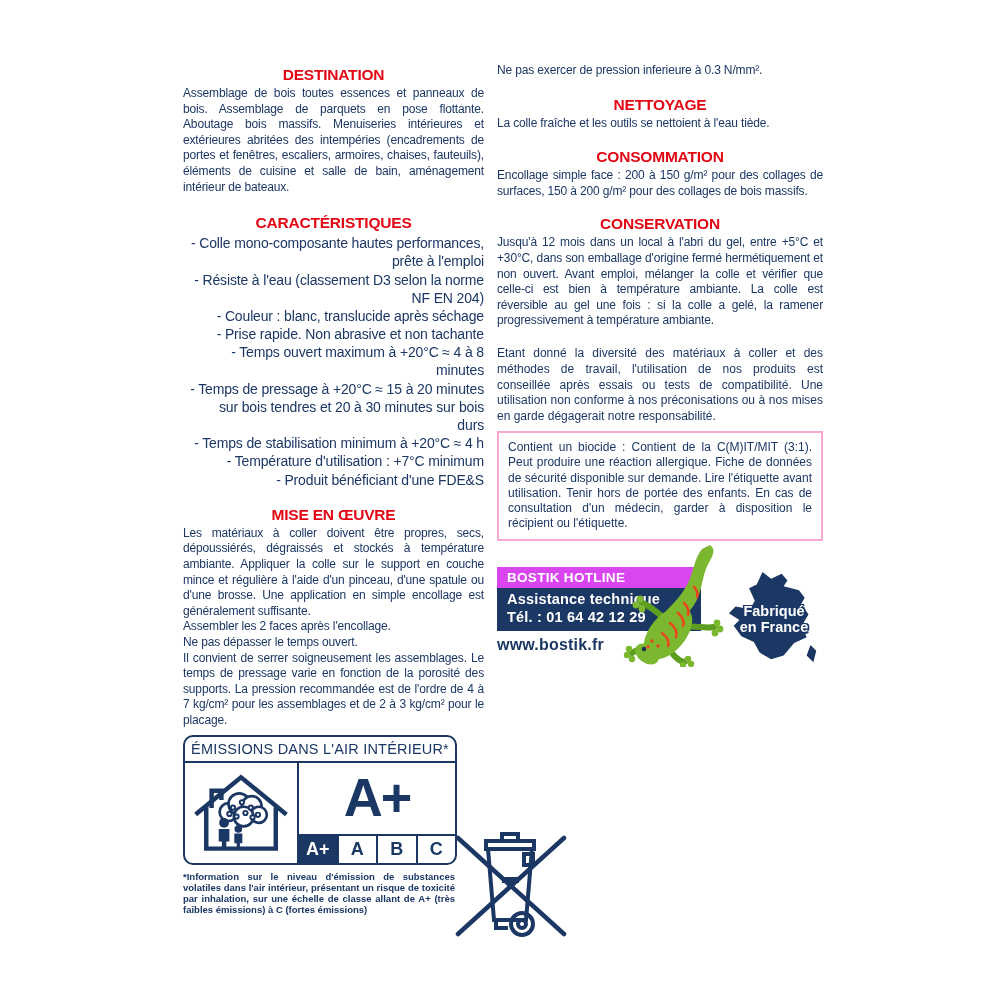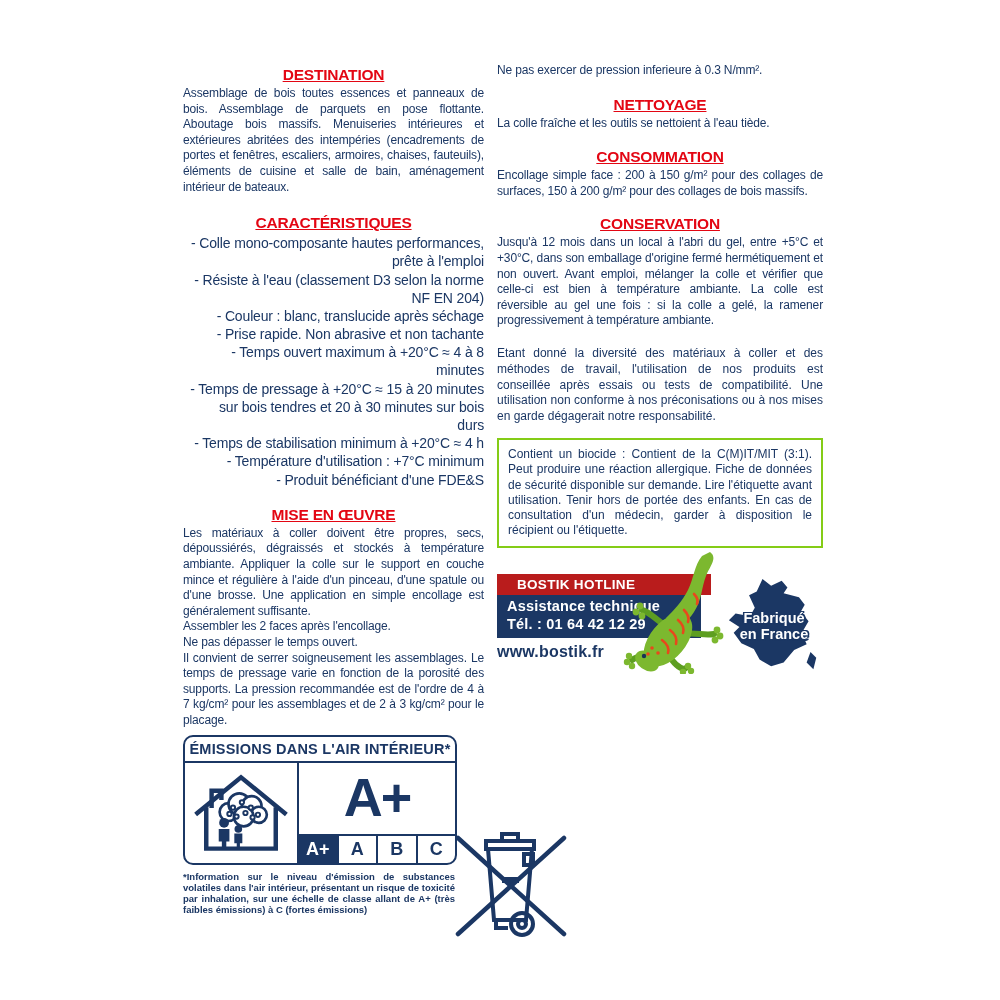--- a/index.html
+++ b/index.html
@@ -8,41 +8,41 @@
     font-family:"Liberation Sans", sans-serif;
     -webkit-font-smoothing:antialiased;
     color:#1b3764;
   }
   .page{position:absolute;inset:0;overflow:hidden;}
   .col-left{position:absolute;left:183px;top:66px;width:301px;}
   .col-right{position:absolute;left:497px;top:63px;width:326px;}
 
   .sec-title{
     color:#e30613;font-weight:bold;font-size:15.5px;text-align:center;
-    letter-spacing:-0.2px;margin:0 0 2px 0;text-decoration:underline;
+    letter-spacing:-0.2px;margin:0 0 2px 0;
   }
   .mt{margin-top:19px;}
   .body-text{
     font-size:12px;line-height:1.3;text-align:justify;margin:0;
     letter-spacing:-0.15px;
   }
   .char-list{margin:0;padding:0;list-style:none;}
   .char-list li{
     font-size:14px;line-height:1.3;letter-spacing:-0.15px;
     padding-left:10px;text-indent:-10px;margin:0;text-align:right;
   }
   .char-list li::before{content:"- ";}
 
   
   .em-box{
     margin-top:6px;width:270px;border:2px solid #1b3764;border-radius:10px;
     overflow:hidden;background:#fff;
   }
   .em-title{
-    font-weight:bold;font-size:14.5px;text-align:center;letter-spacing:0.2px;
+    font-weight:normal;font-size:14.5px;text-align:center;letter-spacing:0.2px;
     padding:4px 2px;border-bottom:2px solid #1b3764;white-space:nowrap;
   }
   .em-body{display:flex;height:100px;}
   .em-house{width:112px;border-right:2px solid #1b3764;display:flex;align-items:center;justify-content:center;}
   .em-right{flex:1;display:flex;flex-direction:column;}
   .em-grade{
     flex:1;display:flex;align-items:center;justify-content:center;
     font-weight:bold;font-size:54px;line-height:1;letter-spacing:-2px;padding-bottom:2px;
   }
   .em-scale{display:flex;height:27px;border-top:2px solid #1b3764;}
@@ -55,31 +55,31 @@
   .em-footnote{
     width:272px;font-size:9.5px;font-weight:bold;line-height:1.18;
     text-align:justify;margin-top:6px;letter-spacing:0;
   }
 
   
   .small-text{
     font-size:12px;line-height:1.32;text-align:justify;margin:0;letter-spacing:0;
   }
   .legal-box{
-    border:2px solid #84cc16;padding:7px 9px 8px 9px;margin-top:13px;
+    border:2px solid #f9a8d4;padding:7px 9px 8px 9px;margin-top:6px;
   }
   .legal-box .biocide{font-size:12px;line-height:1.27;text-align:justify;margin:0;}
   .legal-box .addr{font-size:13px;font-weight:bold;line-height:1.24;margin:7px 0 0 0;}
   .legal-box .addr div{margin:0;}
   .legal-box .emergency{margin-top:2px;}
 
   .hotline{position:relative;margin-top:26px;height:95px;}
   .hl-red{
-    width:194px;height:21px;background:#b91c1c;color:#fff;font-weight:bold;
-    font-size:13.5px;line-height:21px;padding-left:20px;letter-spacing:0.3px;
+    width:194px;height:21px;background:#d946ef;color:#fff;font-weight:bold;
+    font-size:13.5px;line-height:21px;padding-left:10px;letter-spacing:0.3px;
   }
   .hl-navy{
     width:194px;background:#1b3764;color:#fff;font-weight:bold;
     font-size:14.5px;line-height:1.18;padding:3px 0 5px 10px;letter-spacing:0.2px;
   }
   .hl-web{
     font-weight:bold;font-size:16px;margin-top:5px;letter-spacing:0.2px;color:#1b3764;
   }
   .gecko{position:absolute;left:125px;top:-26px;width:112px;height:126px;}
   .made-in{position:absolute;left:229px;top:3px;width:96px;height:96px;}

